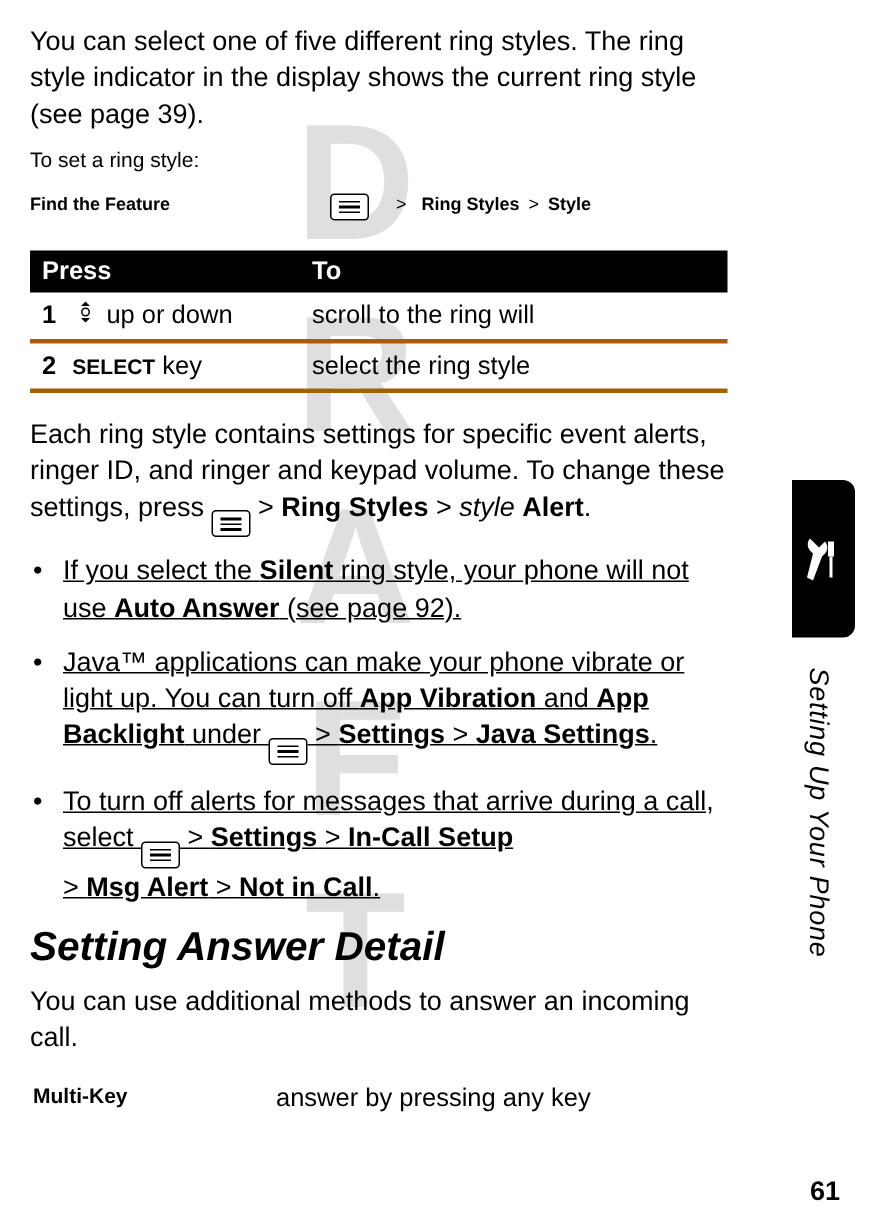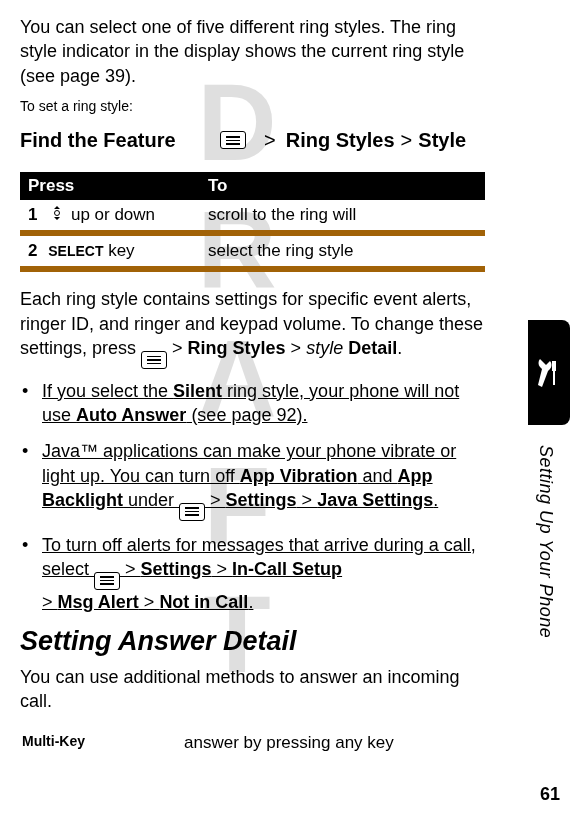--- a/index.html
+++ b/index.html
@@ -35,23 +35,23 @@
       font-size: 18px;
       line-height: 1.35;
       margin-bottom: 10px;
     }
     .intro2 {
       font-size: 14px;
       margin-bottom: 15px;
     }
     .feature-row {
       display: flex;
-      align-items: center;
+      align-items: flex-start;
       margin: 15px 0 20px 0;
-      font-size: 20px;
+      font-size: 12px;
     }
     .feature-label {
       font-weight: bold;
       font-family: Arial, sans-serif;
       width: 200px;
     }
     .menu-icon {
       display: inline-flex;
       align-items: center;
       justify-content: center;
@@ -88,21 +88,21 @@
     }
     .press-table th {
       background: #000;
       color: #fff;
       text-align: left;
       padding: 4px 8px;
       font-weight: bold;
     }
     .press-table td {
       padding: 5px 8px;
-      border-bottom: 6px solid #a16207;
+      border-bottom: 3px solid #a16207;
       vertical-align: middle;
     }
     .press-table .col1 { width: 180px; }
     .step-num { font-weight: bold; margin-right: 6px; }
     .select-key { font-family: "Arial Black", Arial, sans-serif; font-weight: 900; font-size: 14px; }
     .nav-icon {
       display: inline-block;
       font-size: 16px;
       vertical-align: middle;
     }
@@ -220,21 +220,21 @@
         <span class="select-key">SELECT</span><span> key</span>
       </td>
       <td>select the ring style</td>
     </tr>
   </tbody>
     </table>
 
   <p class="para">
     <span>Each ring style contains settings for specific event alerts, ringer ID, and ringer and keypad volume. To change these settings, press </span><span class="menu-icon menu-inline">
         <span class="mid"></span>
-      </span><span> &gt; </span><span class="bold-nav">Ring Styles</span><span> &gt; </span><span class="italic">style</span><span> </span><span class="bold-nav">Detail</span><span>.</span>
+      </span><span> &gt; </span><span class="bold-nav">Ring Styles</span><span> &gt; </span><span class="italic">style</span><span> </span><span class="bold-nav">Alert</span><span>.</span>
   </p>
 
   <ul class="bullet-list">
     <li>
       <span>If you select the </span><span class="bold-nav">Silent</span><span> ring style, your phone will not use </span><span class="bold-nav">Auto Answer</span><span> (see page 92).</span>
     </li>
     <li>
       <span>Java™ applications can make your phone vibrate or light up. You can turn off </span><span class="bold-nav">App Vibration</span><span> and </span><span class="bold-nav">App Backlight</span><span> under </span><span class="menu-icon menu-inline">
           <span class="mid"></span>
         </span><span> &gt; </span><span class="bold-nav">Settings</span><span> &gt; </span><span class="bold-nav">Java Settings</span><span>.</span>

